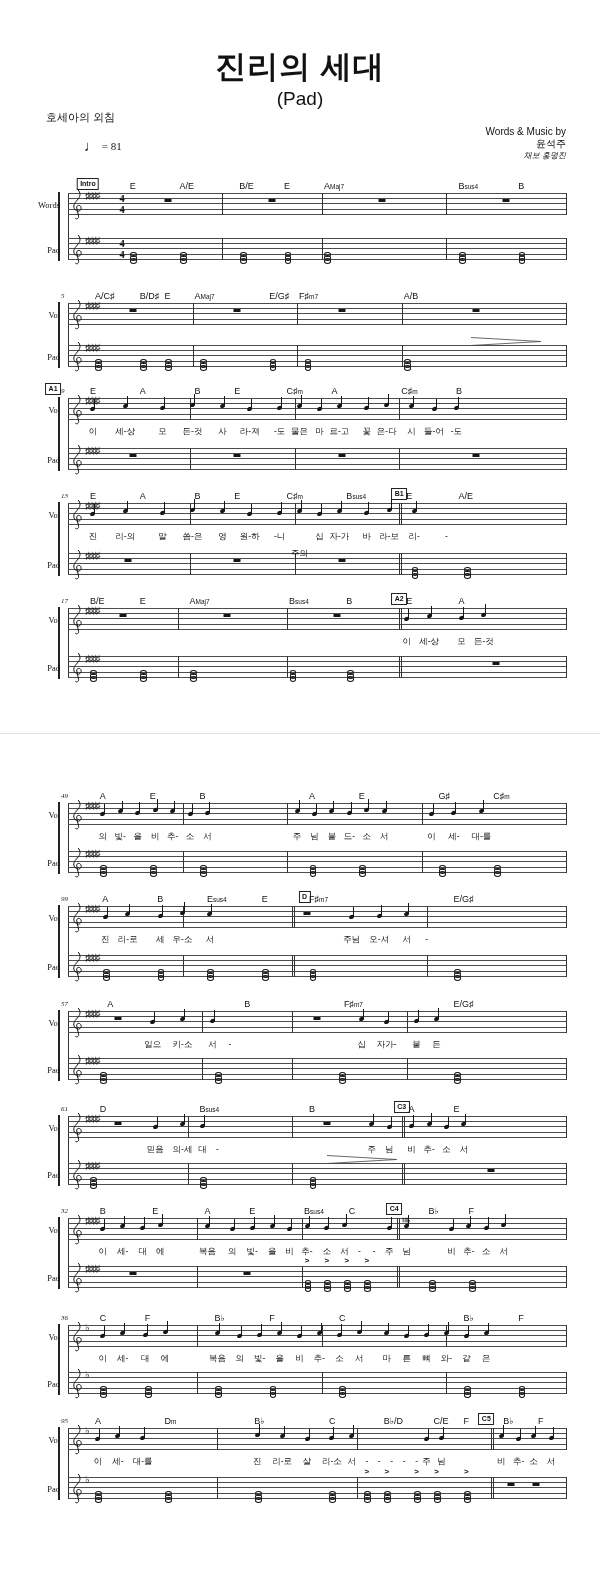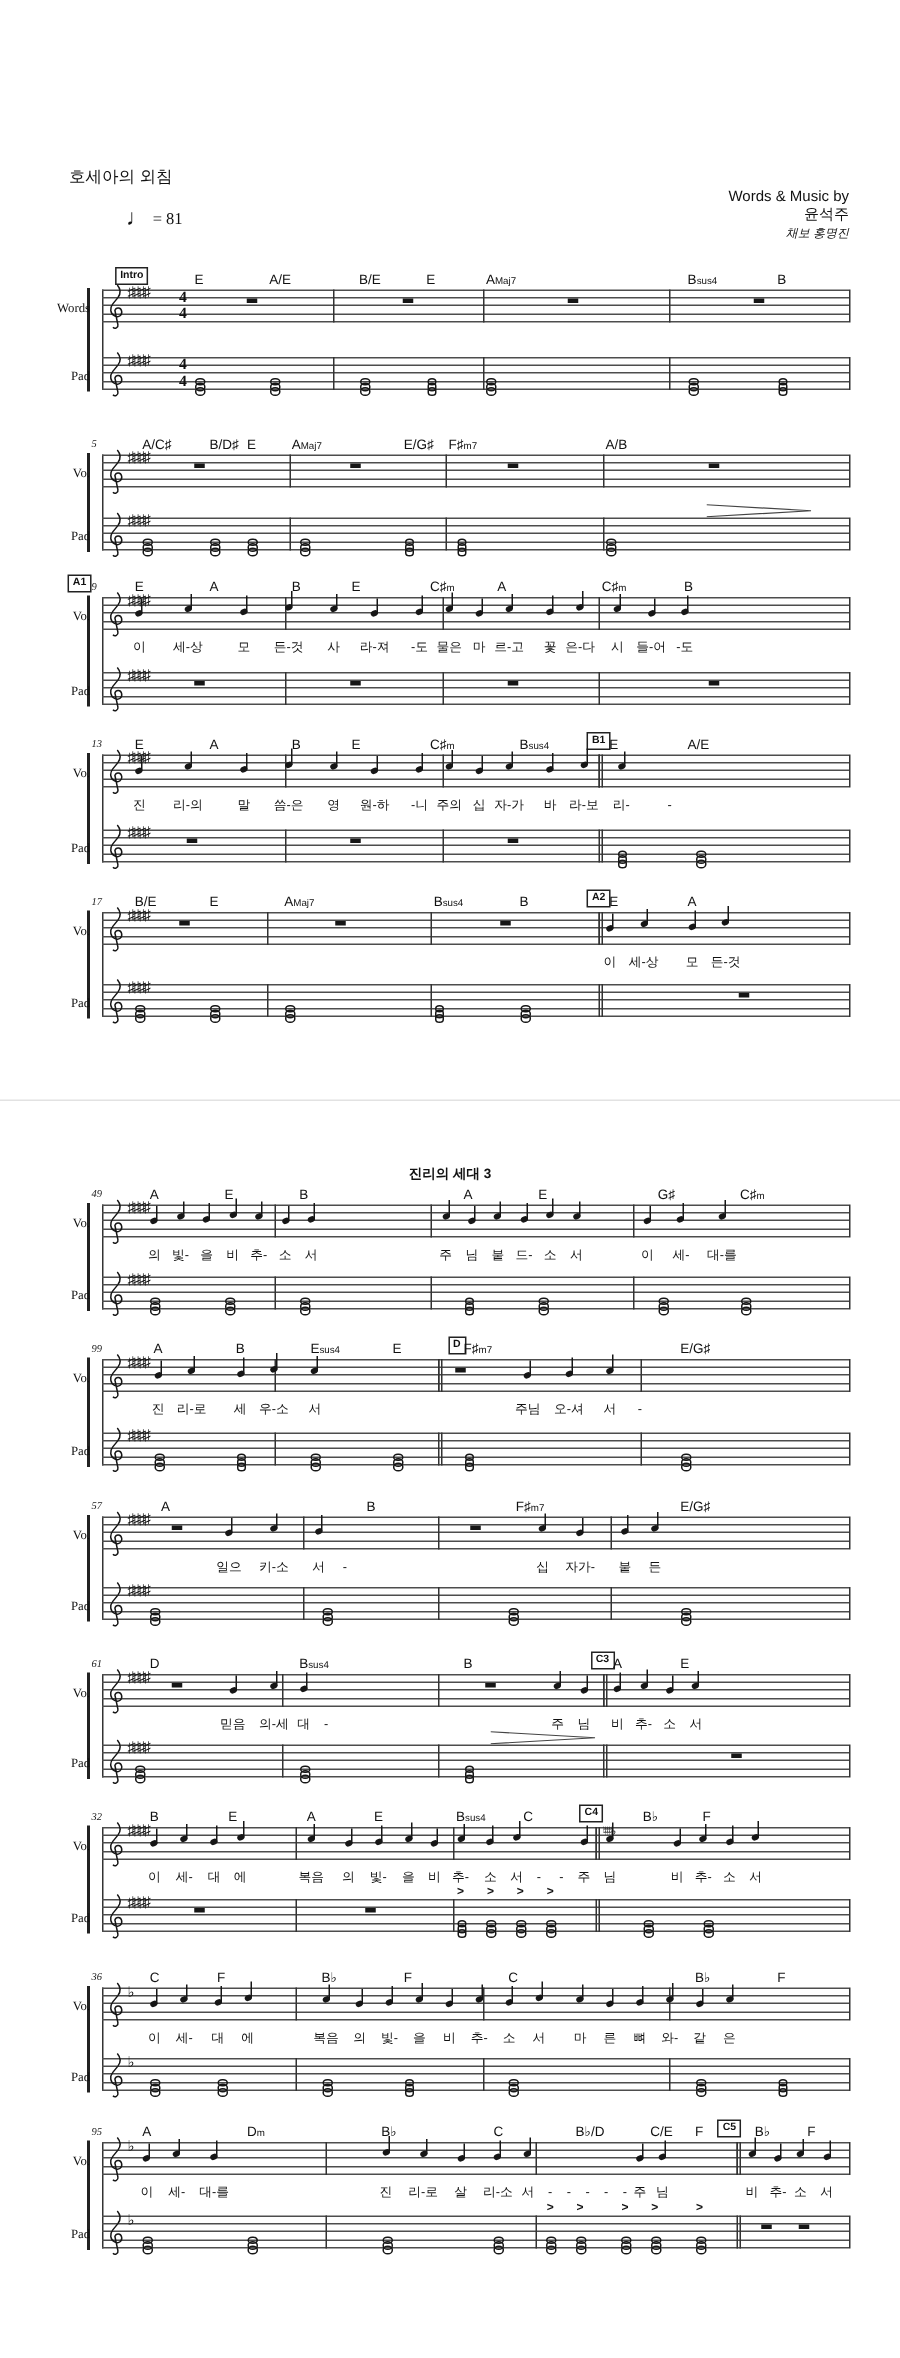--- a/index.html
+++ b/index.html
@@ -43,29 +43,30 @@
         font-family:"Liberation Serif",serif}
   .brk{position:absolute;width:2px;background:#222}
   .sbar{position:absolute;width:1px;background:#333}
   .clef{position:absolute}
   .hp{position:absolute}
 </style>
 </head>
 <body>
 
 <div id="score">
+  <div class="title">진리의 세대</div>
+  <div class="subtitle">(Pad)</div>
   <div class="caption">호세아의 외침</div>
   <div class="credits">
     <div>Words &amp; Music by</div>
     <div>윤석주</div>
     <div class="t3">채보 홍명진</div>
   </div>
   <div class="tempo"><span class="q">♩</span> <span>= 81</span></div>
   <div class="psplit"></div>
-  <div class="p2header">진리의 세대  3</div>
 <div class="brk" style="left: 58px; top: 192px; height: 69px;"></div>
     <div class="sbar" style="left: 68px; top: 193px; height: 67px;"></div>
     <div class="stafflabel" style="left: 8px; top: 200px;">Words</div>
     <div class="stafflabel" style="left: 8px; top: 245px;">Pad</div>
     <div class="staff" style="top: 193px;"></div>
     <div class="clef" style="left: 70px; top: 189px;"><svg width="13" height="31" viewBox="0 0 13 31">
         <path d="M8.2 1 C10.4 3.6 10.6 6.8 8.6 9.4 L5.2 13.6 C3 16.4 3.4 20 6.4 21.6 C9.4 23.2 11.6 20.8 11.1 18.4 C10.6 16 7.4 15.6 6.6 18 L8.6 27.4 C9 29.4 6.6 30.6 5.3 29.2" fill="none" stroke="#161616" stroke-width="1"></path>
       </svg></div>
     <div class="ksig" style="left: 85px; top: 190px;">♯♯♯♯</div>
     <div class="tsig" style="left: 116px; top: 193px;">4<br>4</div>
@@ -380,21 +381,21 @@
     <div class="lyr" style="left: 249.77px; top: 531px;">원-하</div>
     <div class="note" style="left: 277.15px; top: 510.5px;">
       <div class="head"></div>
       <div class="stem"></div>
     </div>
     <div class="lyr" style="left: 279.65px; top: 531px;">-니</div>
     <div class="note" style="left: 297.07px; top: 508.5px;">
       <div class="head"></div>
       <div class="stem"></div>
     </div>
-    <div class="lyr" style="left: 299.57px; top: 531px;">주의</div>
+    <div class="lyr" style="left: 299.57px; top: 548px;">주의</div>
     <div class="note" style="left: 316.99px; top: 512px;">
       <div class="head"></div>
       <div class="stem"></div>
     </div>
     <div class="lyr" style="left: 319.49px; top: 531px;">십</div>
     <div class="note" style="left: 336.91px; top: 509px;">
       <div class="head"></div>
       <div class="stem"></div>
     </div>
     <div class="lyr" style="left: 339.41px; top: 531px;">자-가</div>

